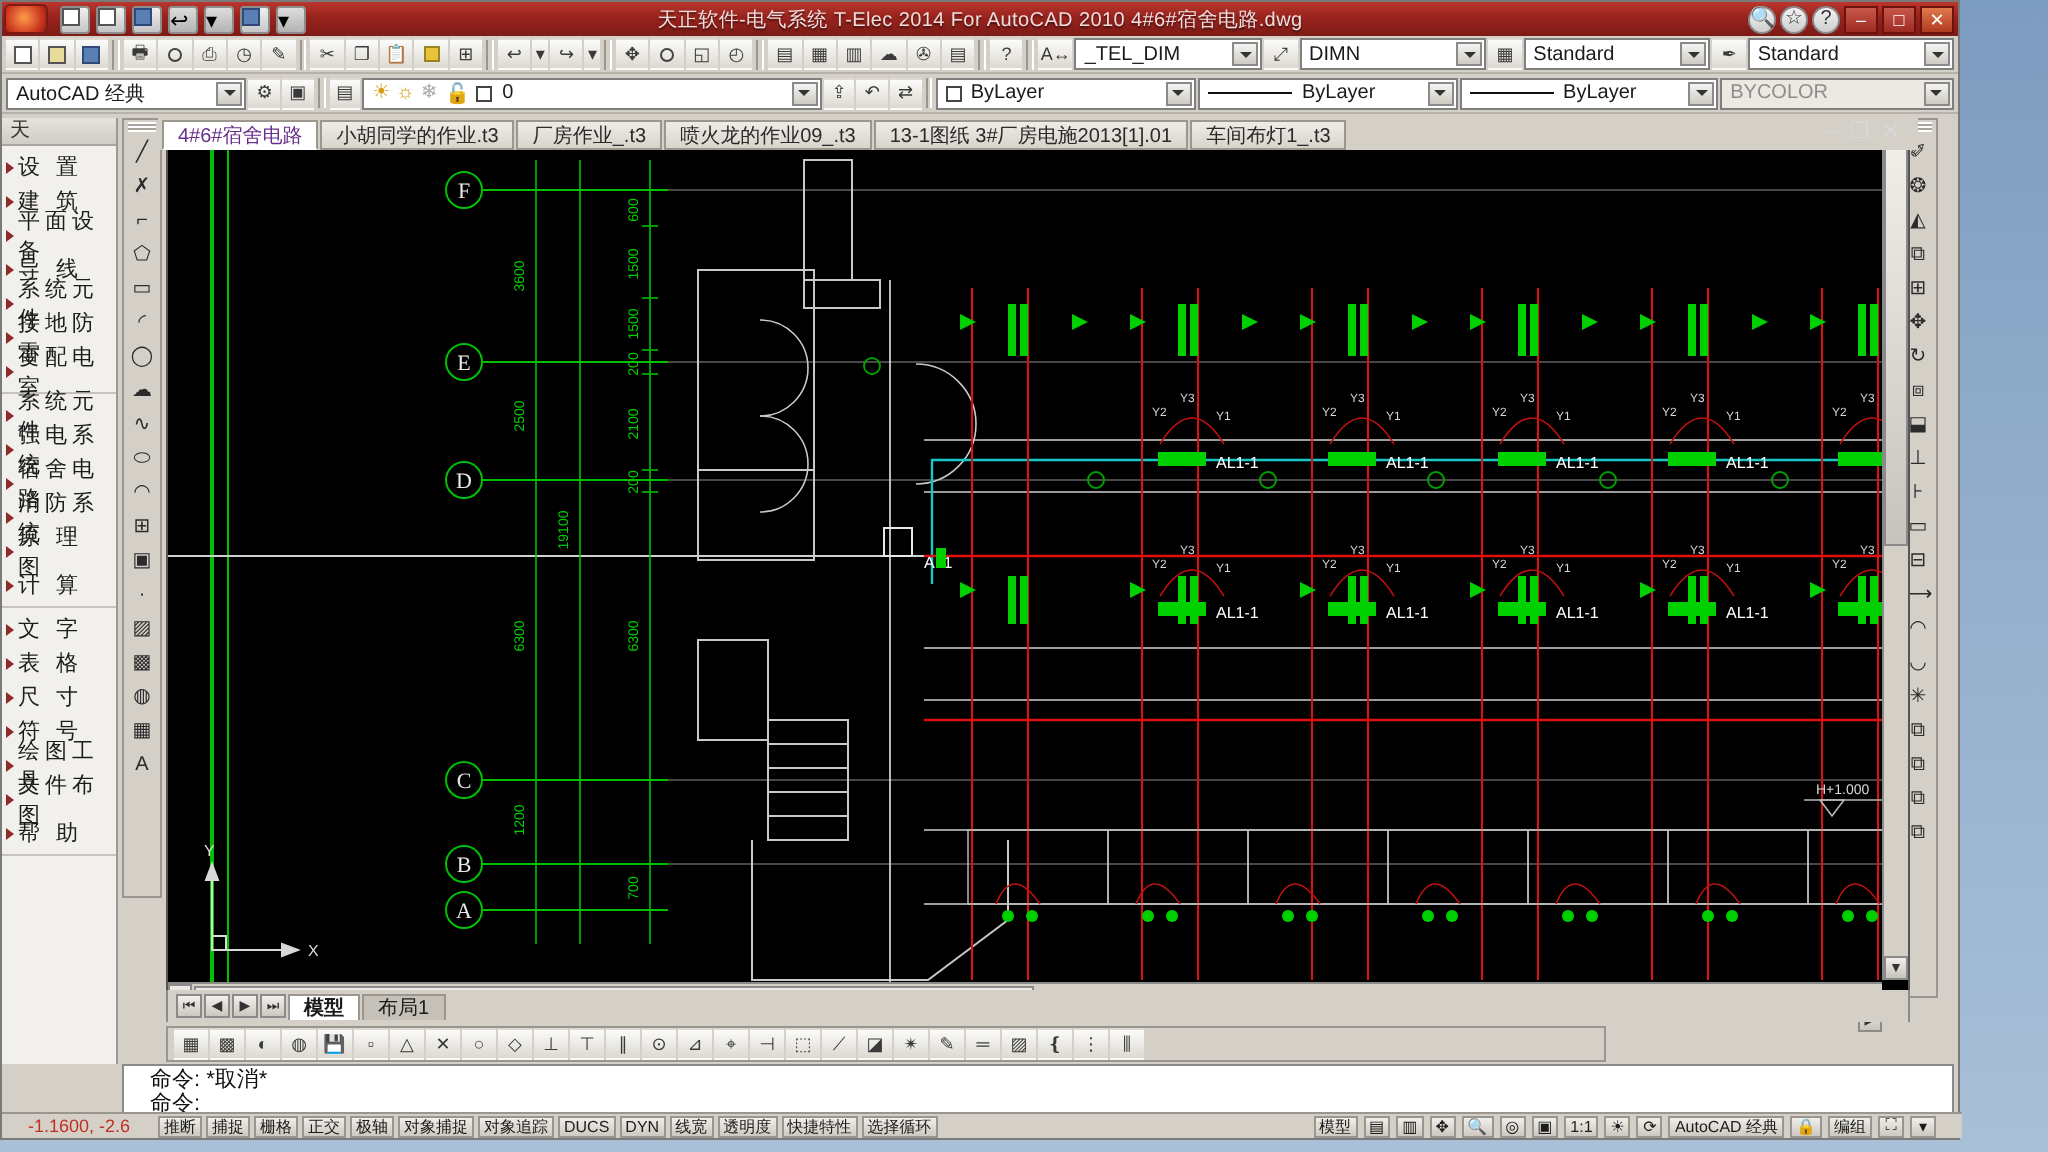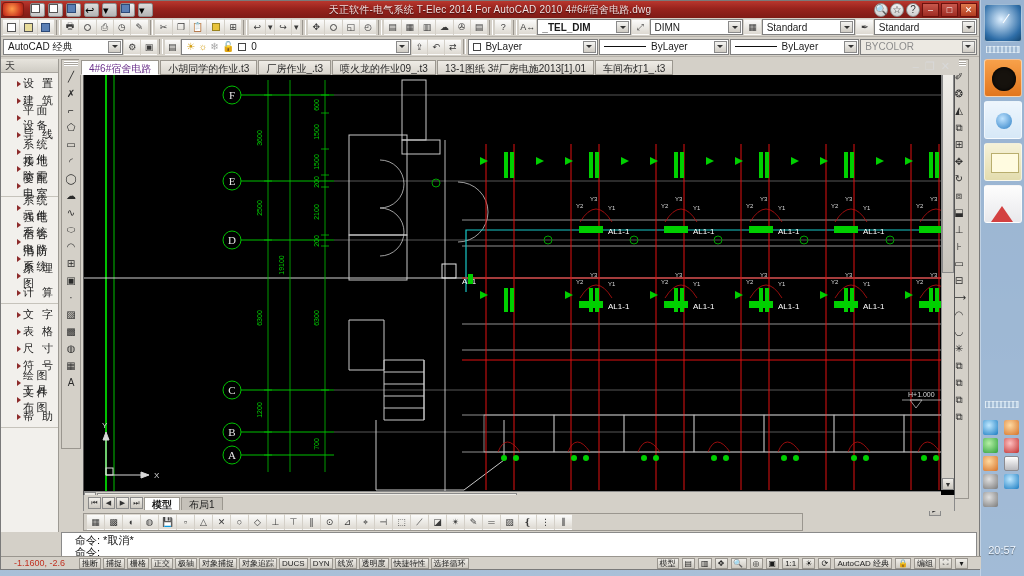--- a/index.html
+++ b/index.html
@@ -166,21 +166,21 @@
     background: #f2f0ec; border-right: 1px solid #9d9a93;
   }
   .pal-head {
     height: 14px; background: linear-gradient(180deg,#e7e4dd,#cfccc4);
     border-bottom: 1px solid #a9a6a0; font-size: 10px; color: #333;
     padding-left: 4px; line-height: 13px;
   }
   .pal-group { border-bottom: 1px solid #c6c3bb; padding: 2px 0; }
   .pal-item {
     display: flex; align-items: center; height: 17px;
-    font-size: 11px; color: #1c1c1c; padding-left: 16px;
+    font-size: 11px; color: #1c1c1c; padding-left: 2px;
   }
   .pal-bullet {
     width: 0; height: 0; margin-right: 2px;
     border-top: 3px solid transparent; border-bottom: 3px solid transparent;
     border-left: 4px solid #8d2b2b;
   }
   .pal-label { letter-spacing: 2.5px; }
 
   
   .vtool {
@@ -286,44 +286,20 @@
 
   
   svg.dwg { position: absolute; left: 0; top: 0; }
 </style>
 </head>
 <body>
 
 <div id="root">
   <div class="desktop"></div>
 
-  <div class="win-sidebar">
-    <div class="gadget g-clock"></div>
-    <div class="sb-strip"></div>
-    <div class="gadget g-cpu"></div>
-    <div class="gadget g-feed"></div>
-    <div class="gadget g-notes"></div>
-    <div class="gadget g-pic"></div>
-
-    <div class="tray">
-      <div class="sb-strip"></div>
-      <div class="tray-grid">
-        <div class="tray-ico ti1"></div>
-        <div class="tray-ico ti3"></div>
-        <div class="tray-ico ti2"></div>
-        <div class="tray-ico ti4"></div>
-        <div class="tray-ico ti3"></div>
-        <div class="tray-ico ti6"></div>
-        <div class="tray-ico ti5"></div>
-        <div class="tray-ico ti1"></div>
-        <div class="tray-ico ti5"></div>
-      </div>
-      <div class="tray-clock">20:57</div>
-    </div>
-  </div>
 
   <div class="cad-win">
 
     <div class="titlebar">
       <div class="tb-orb"></div>
       <div class="qat">
         <div class="qbtn">
             <div class="icon-sq"></div>
           </div>
         <div class="qbtn">
@@ -393,21 +369,21 @@
       <div class="tbtn">▦</div>
       <div class="tbtn">▥</div>
       <div class="tbtn">☁</div>
       <div class="tbtn">✇</div>
       <div class="tbtn">▤</div>
       <div class="tsep"></div>
       <div class="tbtn">?</div>
       <div class="tsep"></div>
 
       <div class="tbtn">A↔</div>
-      <div class="ddl" style="width:98px;font-weight:bold;">
+      <div class="ddl" style="width:98px;">
         <span>_TEL_DIM</span>
         <span class="caret"></span>
       </div>
       <div class="tbtn">⤢</div>
       <div class="ddl" style="width:98px;">
         <span>DIMN</span>
         <span class="caret"></span>
       </div>
       <div class="tbtn">▦</div>
       <div class="ddl" style="width:98px;">

